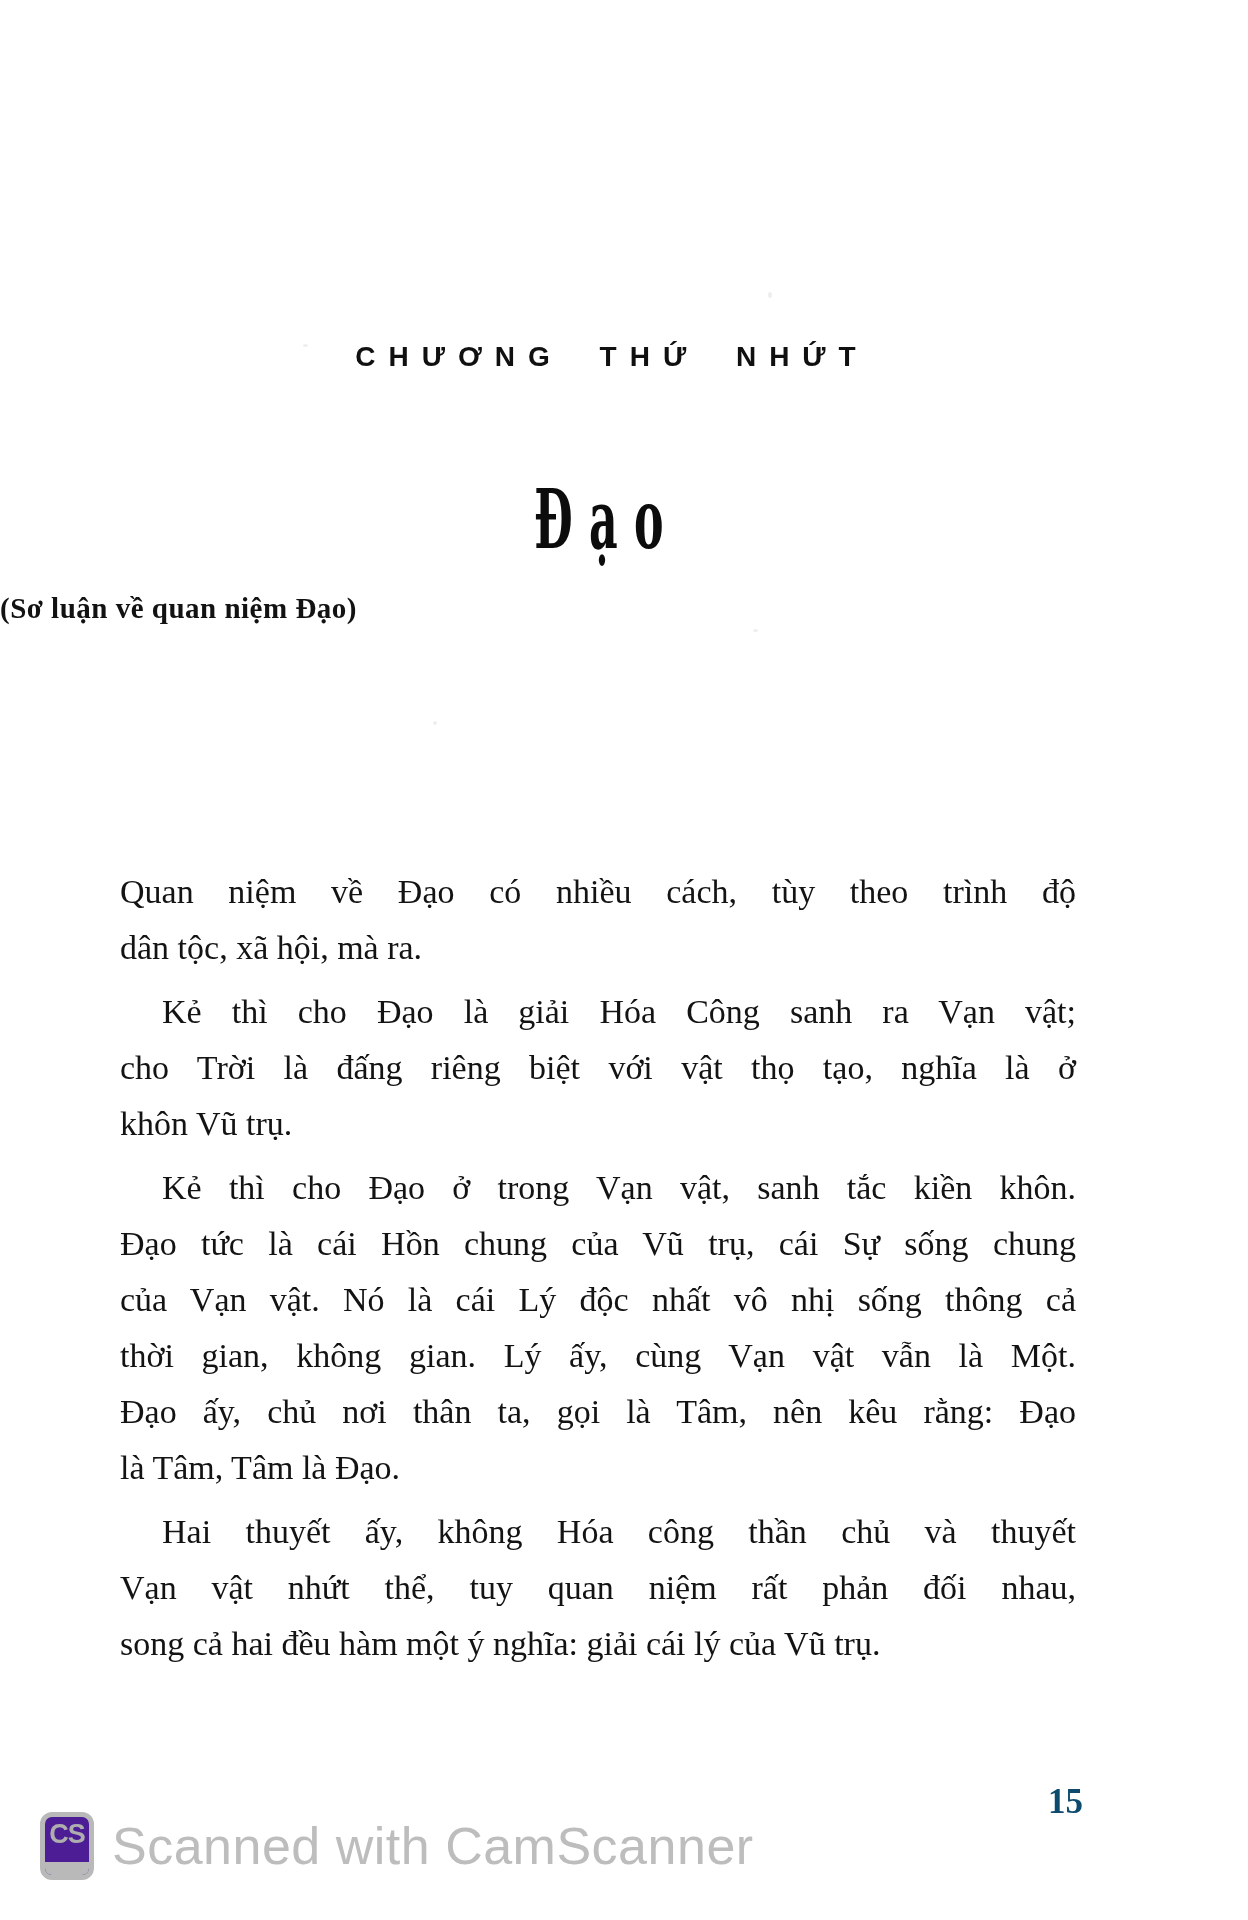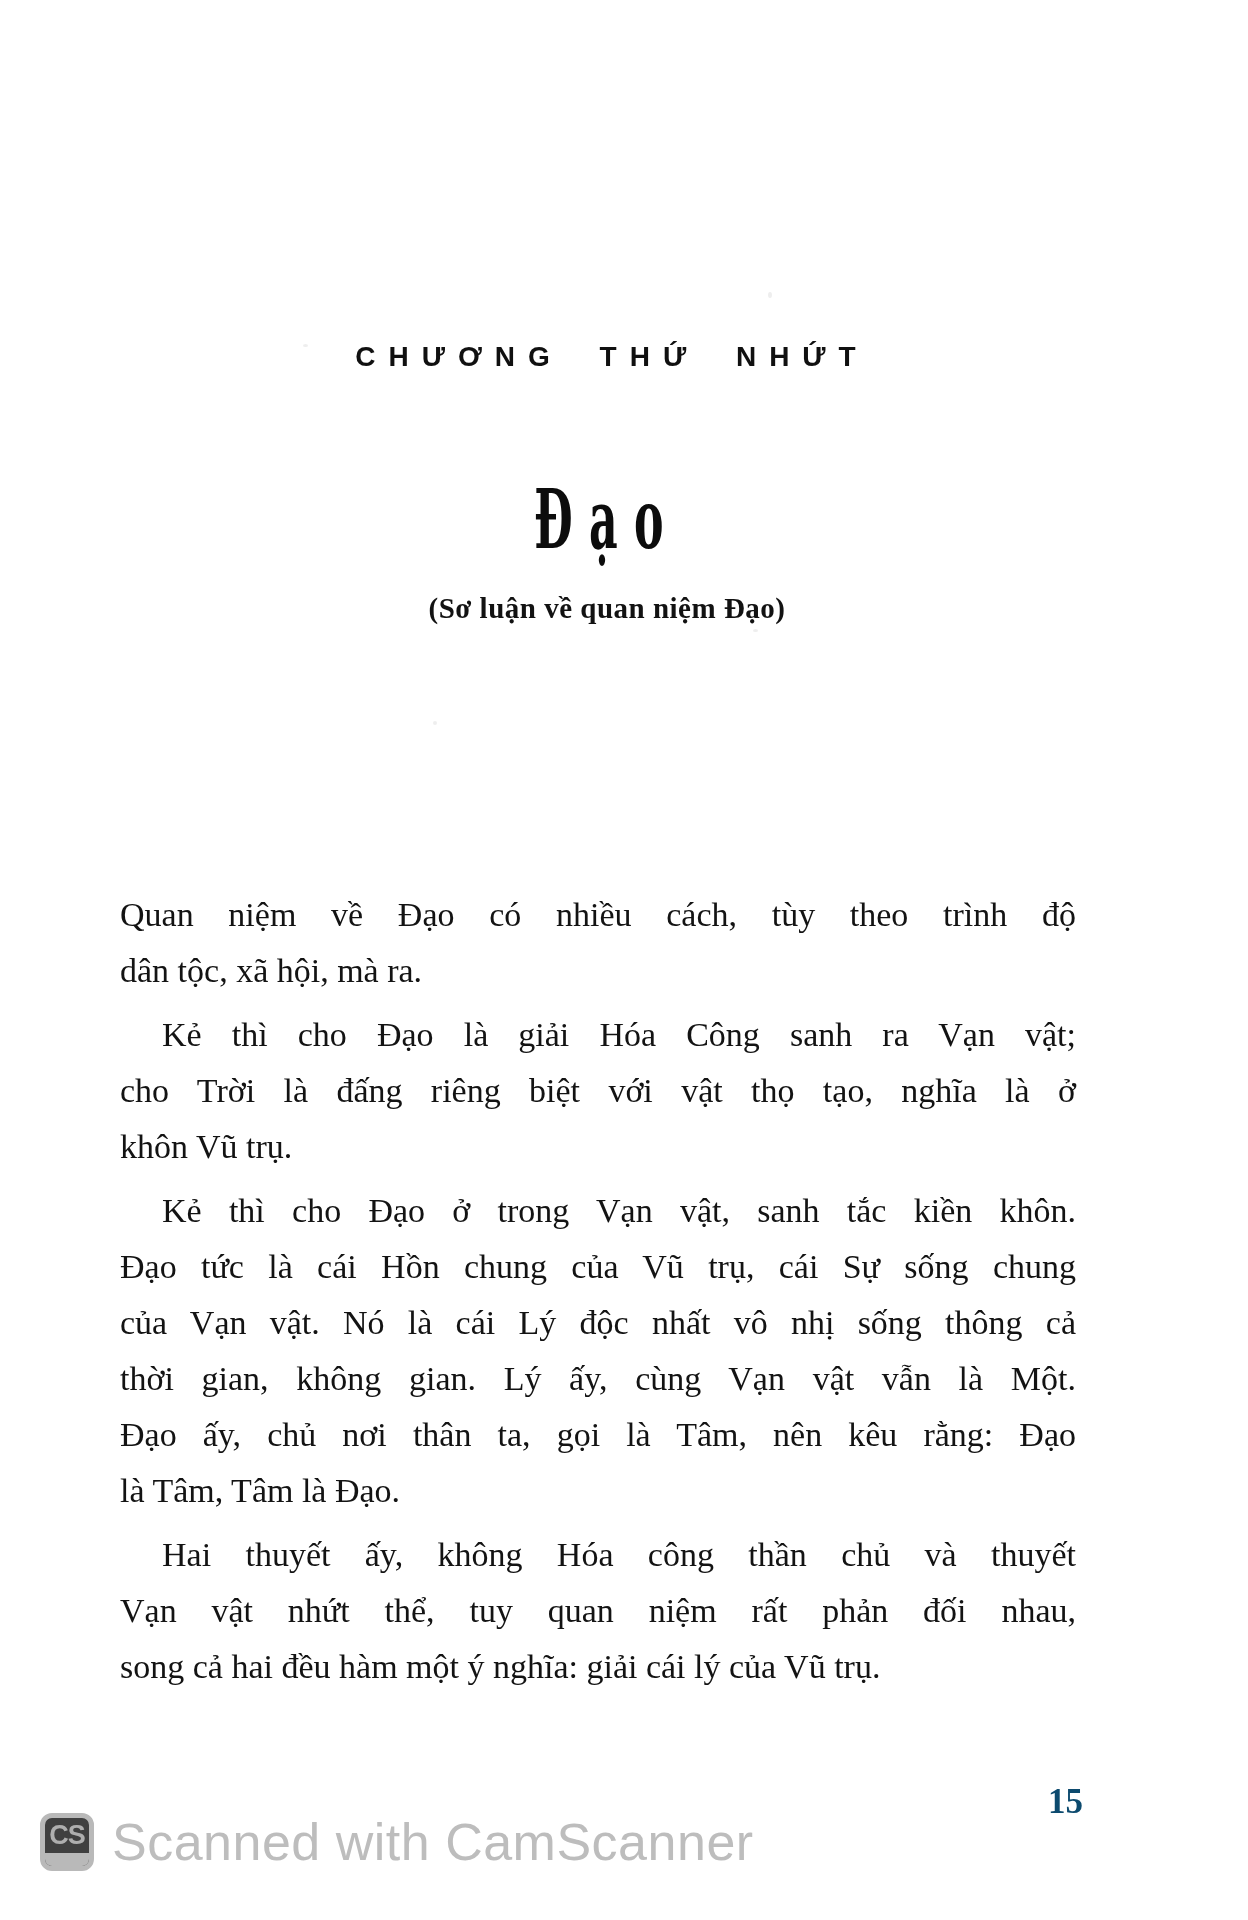--- a/index.html
+++ b/index.html
@@ -36,32 +36,32 @@
     font-size: 54px;
     letter-spacing: 20px;
     color: #0c0c0c;
     transform: scale(0.82, 1.52);
     transform-origin: 50% 0;
   }
 
   .book-subtitle {
     position: absolute;
     left: 0; width: 1214px; top: 592px;
-    text-align: center;
+    text-align: left;
     font-family: "Liberation Serif", serif;
     font-weight: bold;
     font-size: 29px;
     letter-spacing: 0.5px;
     color: #121212;
   }
 
   
   .body-block {
     position: absolute;
-    left: 120px; top: 887px;
+    left: 120px; top: 864px;
     width: 956px;
     font-size: 34px;
     line-height: 56px;
     color: #131313;
   }
   .body-paragraph { margin: 0 0 8px 0; }
   .body-paragraph:last-child { margin-bottom: 0; }
   .body-line {
     width: 956px;
     box-sizing: border-box;
@@ -86,25 +86,25 @@
   
   .camscanner-watermark {
     position: absolute;
     left: 40px; top: 1812px;
     display: flex;
     align-items: center;
     gap: 18px;
   }
   .cs-logo-icon {
     position: relative;
-    width: 54px; height: 58px;
+    width: 54px; height: 68px;
     border: 5px solid #b9b9b9;
     border-radius: 12px;
     box-sizing: border-box;
-    background: #404040;
+    background: #4c1d95;
     overflow: hidden;
   }
   .cs-logo-text {
     position: absolute;
     top: 2px; left: 0; right: 0;
     text-align: center;
     font-family: "Liberation Sans", sans-serif;
     font-weight: bold;
     font-size: 27px;
     color: #aeaeae;

